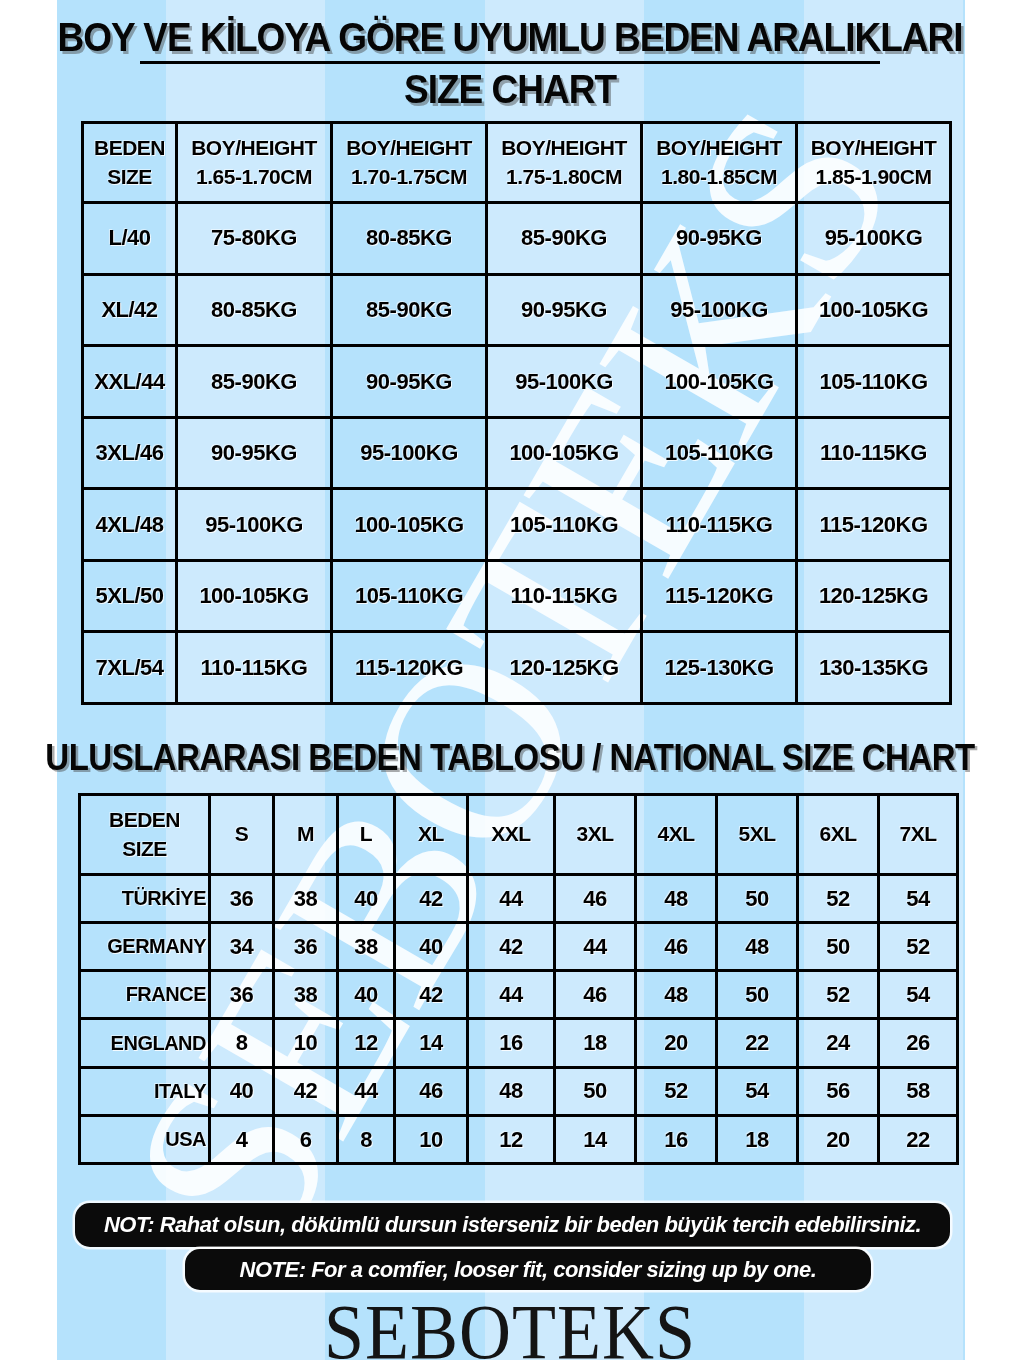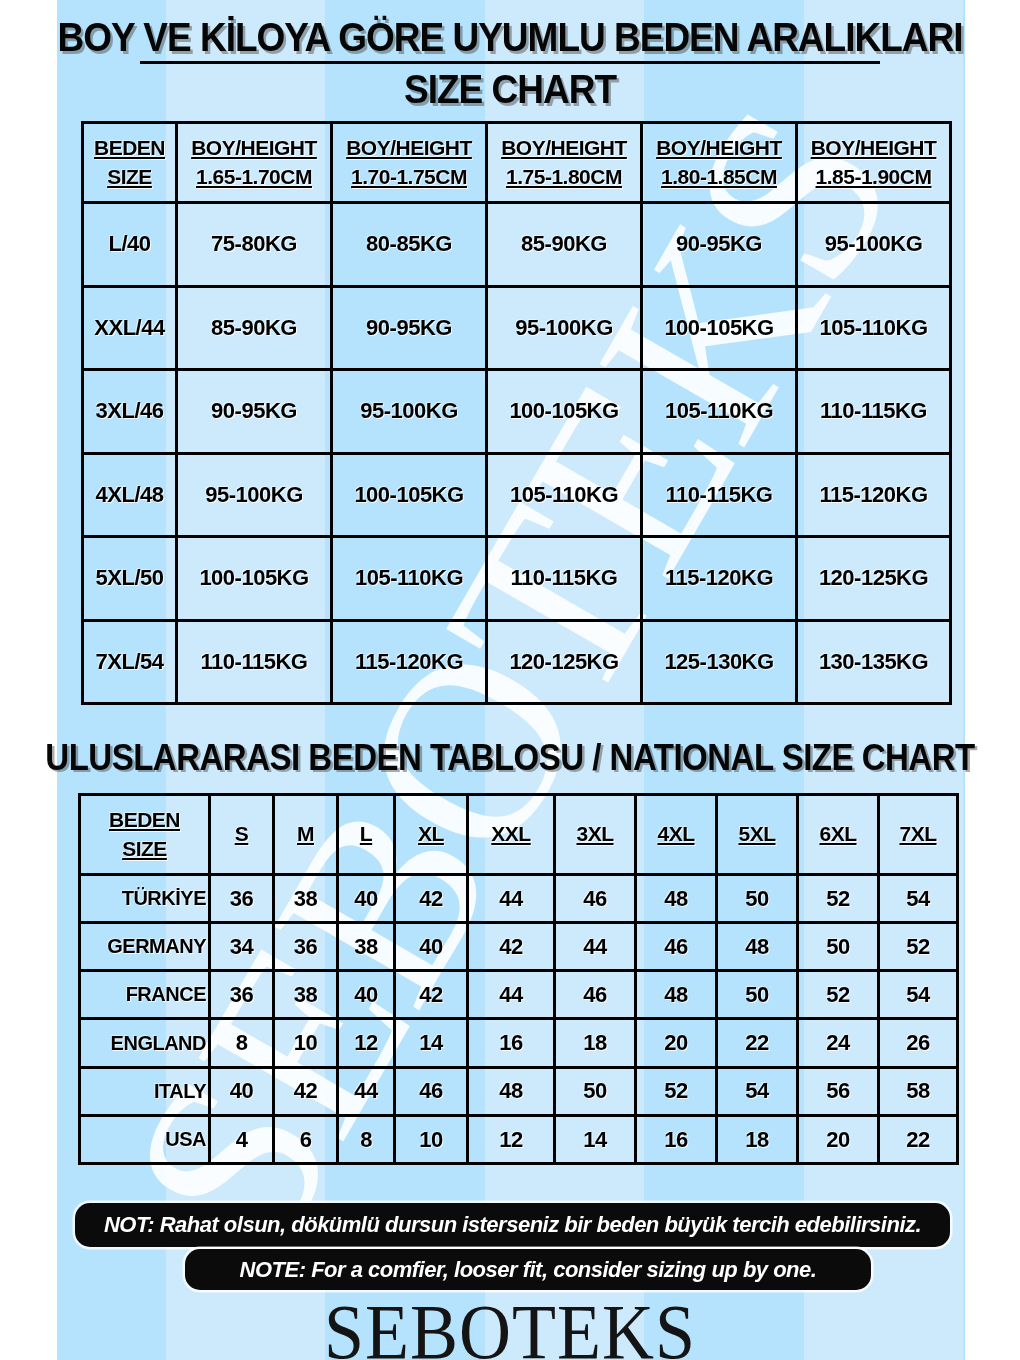--- a/index.html
+++ b/index.html
@@ -37,21 +37,21 @@
   .section2-title{ top:736px; font-size:33px; letter-spacing:-0.5px; }
 
   table{ position:absolute; border-collapse:collapse; table-layout:fixed; }
   td{
     border:3px solid #000; text-align:center; vertical-align:middle;
     font-weight:700; font-size:22px; letter-spacing:-0.5px; color:#000;
     text-shadow:1px 1px 0 rgba(255,255,255,0.85), -1px -1px 0 rgba(255,255,255,0.5);
     padding:0 2px; overflow:hidden;
   }
   td div{ line-height:1.35; }
-  tr.hdr td{ font-size:21px;text-decoration:underline; }
+  tr.hdr td{ font-size:21px; }
   #size-table{ left:81px;  top:121px; width:868px; height:584px; }
   #size-table tr.hdr{ height:80px; }
   #intl-table{ left:78px;  top:793px; width:878px; height:372px; }
   #intl-table tr.hdr{ height:80px; }
   #intl-table td.country{ font-size:20px;text-align:right; }
 
   .pill{
     position:absolute; display:flex; align-items:center; justify-content:center;
     background:#0b0b0b; color:#ffffff; font-weight:700; font-style:italic;
     border-radius:15px; box-shadow:0 0 0 2.5px rgba(255,255,255,0.8);
@@ -126,20 +126,40 @@
             <div>80-85KG</div>
           </td>
           <td>
             <div>85-90KG</div>
           </td>
           <td>
             <div>90-95KG</div>
           </td>
           <td>
             <div>95-100KG</div>
+          </td>
+        </tr>
+        <tr>
+          <td>
+            <div>XL/42</div>
+          </td>
+          <td>
+            <div>80-85KG</div>
+          </td>
+          <td>
+            <div>85-90KG</div>
+          </td>
+          <td>
+            <div>90-95KG</div>
+          </td>
+          <td>
+            <div>95-100KG</div>
+          </td>
+          <td>
+            <div>100-105KG</div>
           </td>
         </tr>
         <tr>
           <td>
             <div>XXL/44</div>
           </td>
           <td>
             <div>85-90KG</div>
           </td>
           <td>

